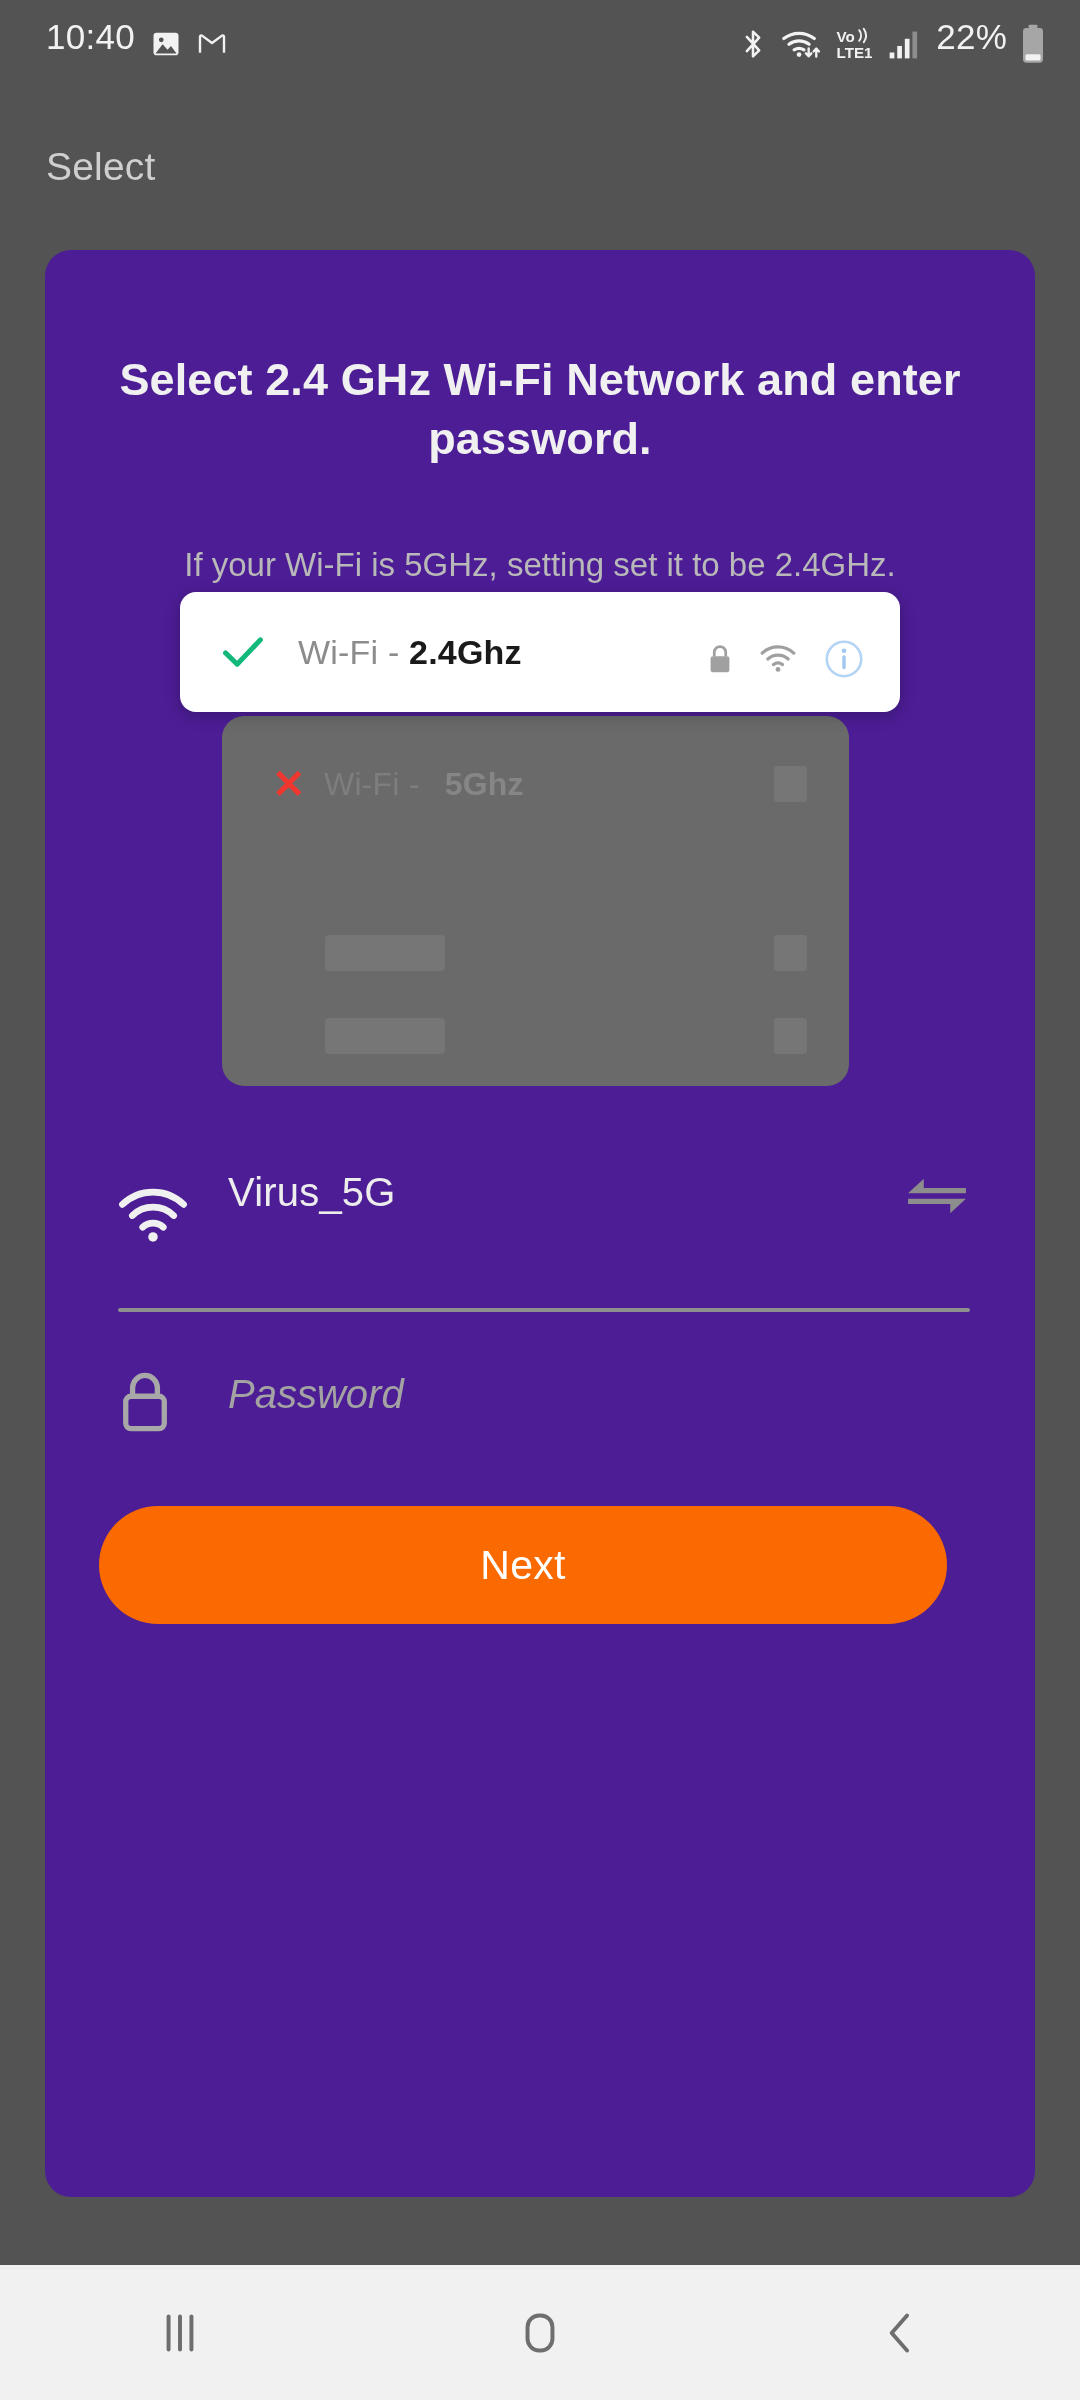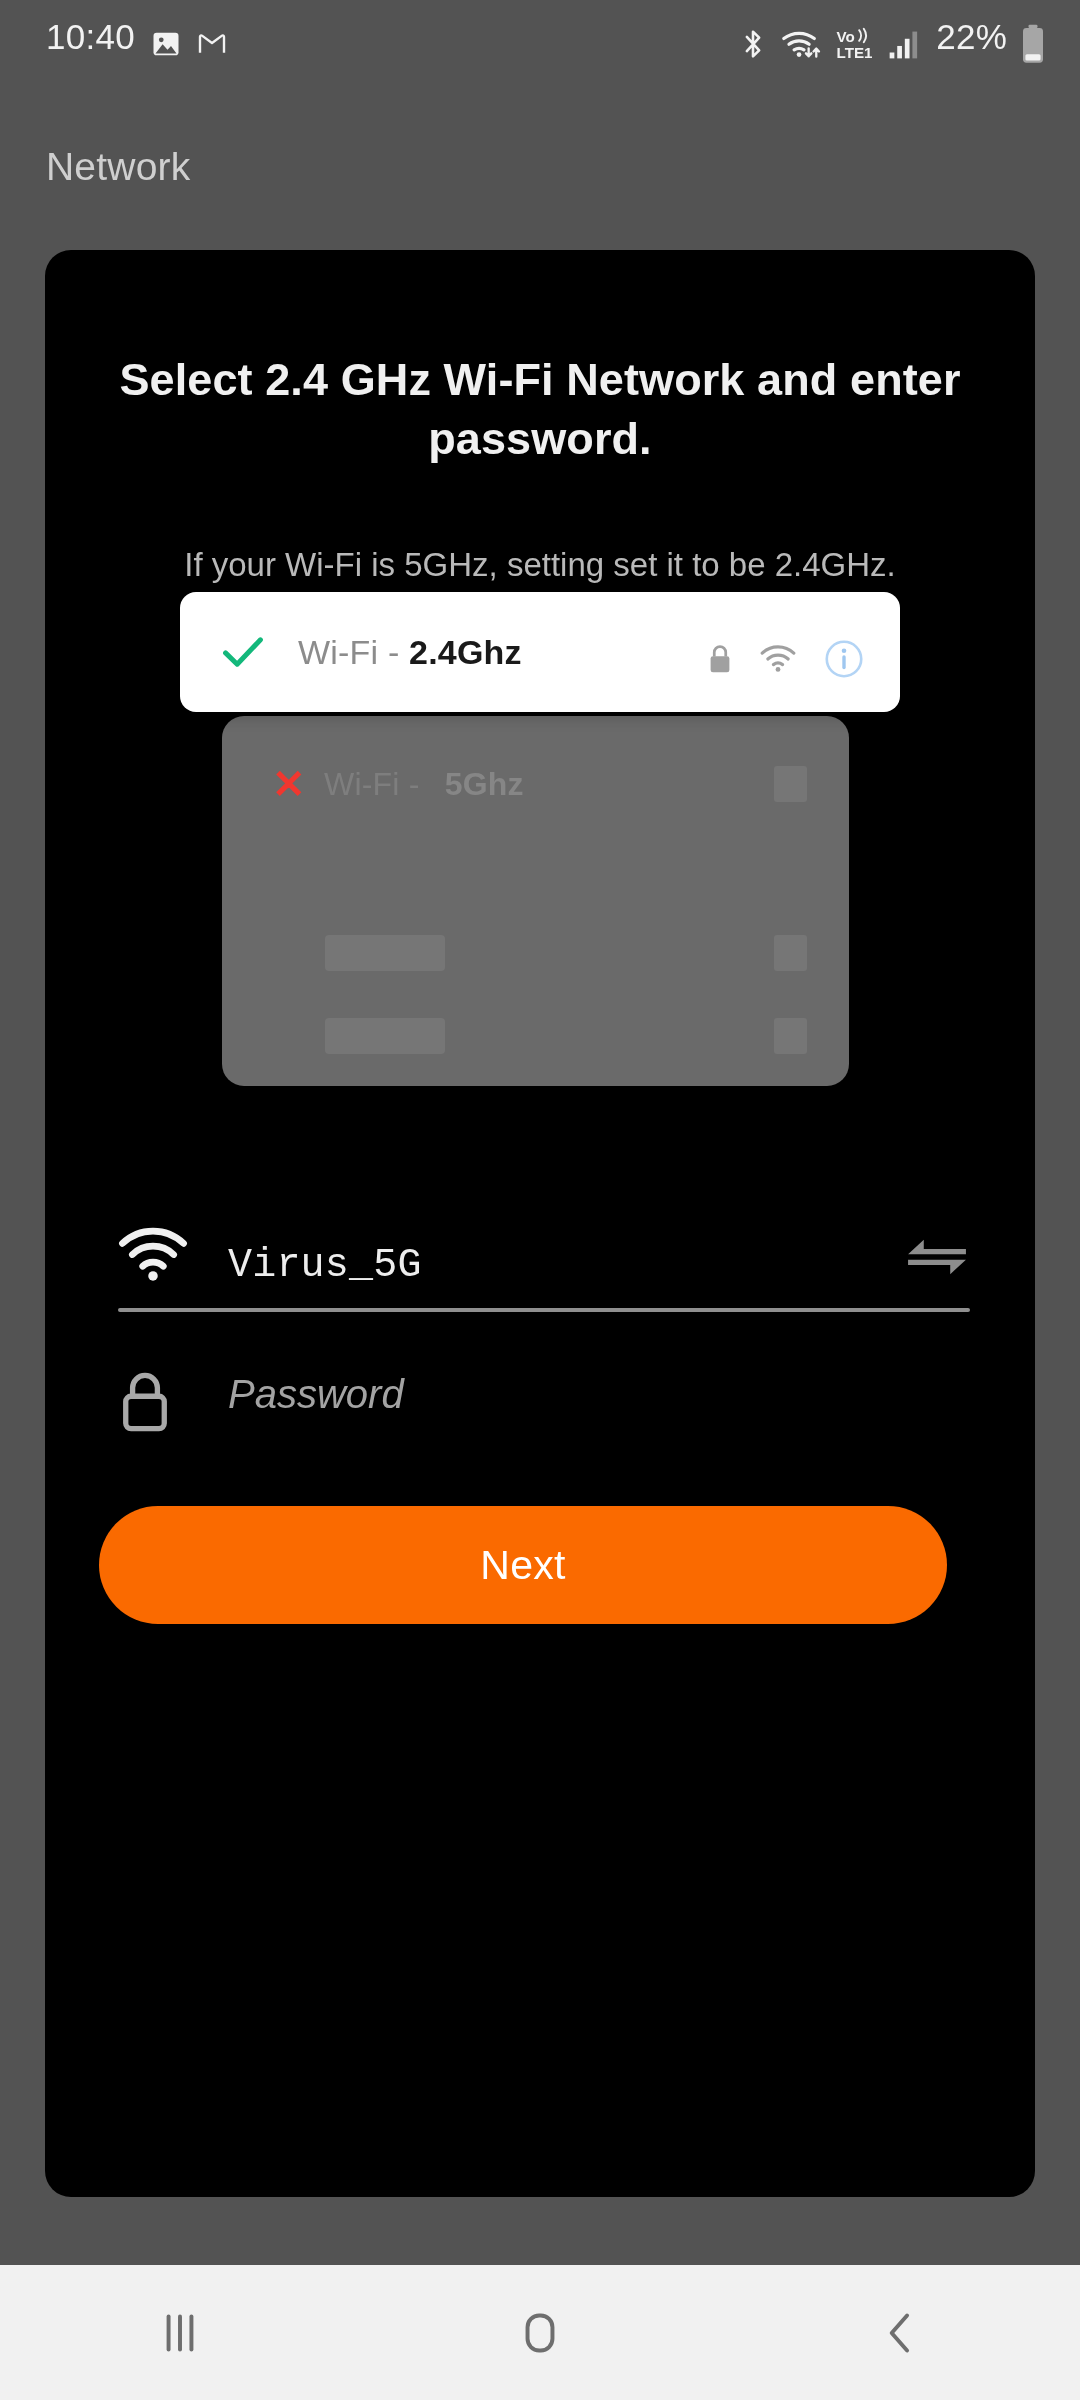--- a/index.html
+++ b/index.html
@@ -20,21 +20,21 @@
   .sb-left{ display:flex; align-items:center; gap:16px; }
   .sb-clock{ color:#f2f2f2; font-size:35px; letter-spacing:.3px; }
   .sb-right{ display:flex; align-items:center; gap:13px; }
   .sb-batt-text{ color:#f2f2f2; font-size:35px; letter-spacing:.2px; }
   .ic{ display:block;margin-top:18px; }
 
   
   .card{
     position:absolute; left:45px; top:250px;
     width:990px; height:1947px;
-    background:#000000; border-radius:26px;
+    background:#4c1d95; border-radius:26px;
   }
   .cancel{
     position:absolute; left:46px; top:145px;
     color:#cfcfcf; font-size:39px; letter-spacing:.2px;
   }
 
   .title{
     position:absolute; left:0; top:100px; width:990px;
     text-align:center; color:#f0f0f0;
     font-size:45px; font-weight:bold; line-height:1.32; letter-spacing:.1px;
@@ -86,21 +86,21 @@
   .wr-check{ position:absolute; left:42px; top:44px; }
   .wr-label{
     position:absolute; left:118px; font-size:34px; color:#8c8c8c; letter-spacing:.2px;
   }
   .wr-label b{ color:#1a1a1a; font-weight:bold; }
   .wr-icons{ position:absolute; right:36px; display:flex; align-items:center; gap:28px; }
 
   
   .ssid-row{
     position:absolute; left:73px; top:920px; width:852px; height:118px;
-    display:flex; align-items:flex-end;font-family:Liberation Mono, monospace;
+    display:flex; align-items:flex-start;
   }
   .ssid-name{
     position:absolute; left:110px; color:#ededed; font-size:40px; letter-spacing:.2px;
   }
   .ssid-swap{ position:absolute; right:2px; }
   .divider{
     position:absolute; left:73px; top:1058px; width:852px; height:4px;
     background:#8f8f8f; border-radius:2px;
   }
 
@@ -191,21 +191,21 @@
       <span class="ic">
         <svg width="26" height="40" viewBox="0 0 18 30">
           <rect x="5.6" y="0.5" width="6.8" height="2.6" rx="1" fill="#a6a6a6"></rect>
           <rect x="1.5" y="3" width="15" height="26" rx="2.6" fill="#a6a6a6"></rect>
           <rect x="3.3" y="22.6" width="11.4" height="4.8" rx="1.2" fill="#f2f2f2"></rect>
         </svg>
       </span>
     </div>
   </div>
 
-  <div class="cancel">Network</div>
+  <div class="cancel">Select</div>
 
   <div class="card">
 
     <div class="title">Select 2.4 GHz Wi-Fi Network and enter password.</div>
 
     <div class="subtitle">
       <span>If your Wi-Fi is 5GHz, setting set it to be 2.4GHz. </span><span class="lnk">Common router setting method</span>
     </div>
 
     <div class="illus">

